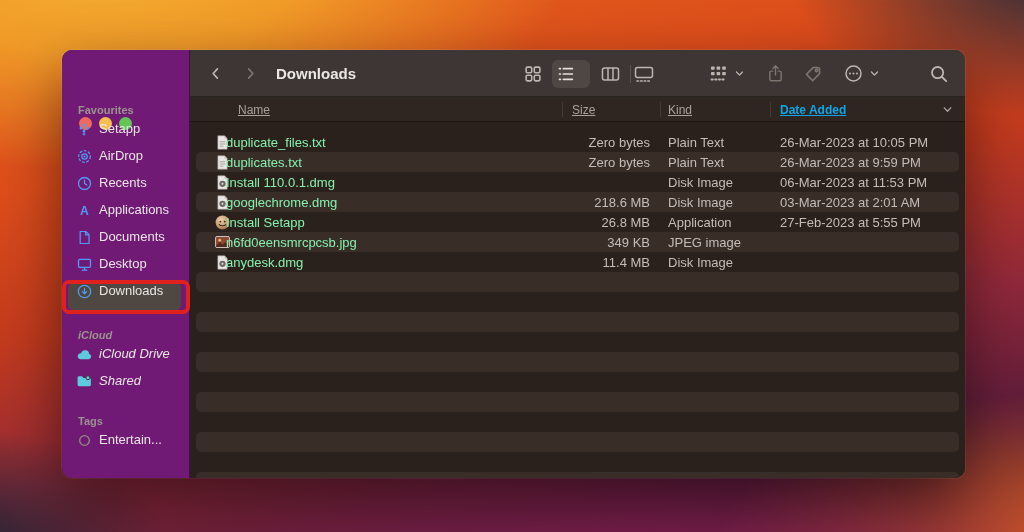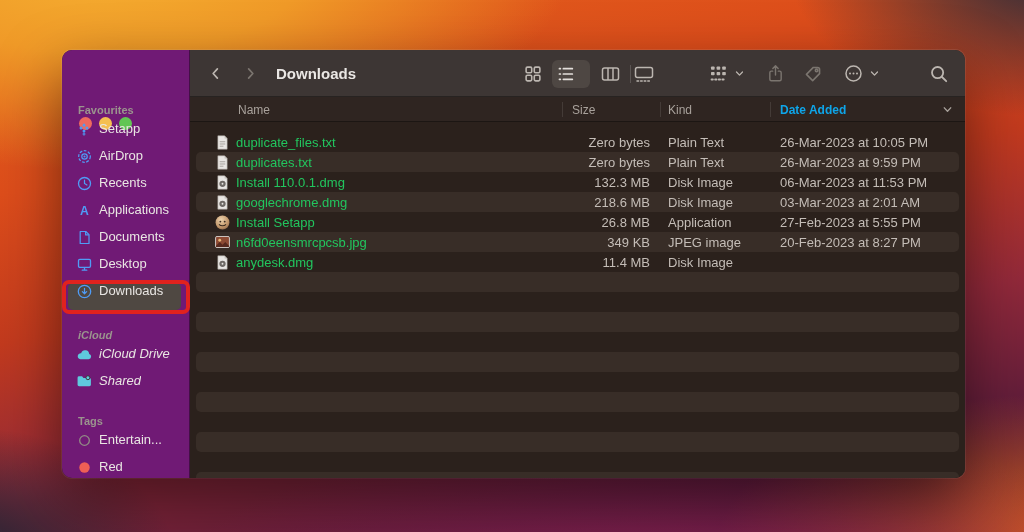--- a/index.html
+++ b/index.html
@@ -48,32 +48,32 @@
   .tb{position:absolute;top:0;height:47px;display:flex;align-items:center;color:#bcb6b0;}
   .tb.dim{color:#7b756f;}
   .tb.sel{color:#e3dfdb;}
   .tb-selbg{position:absolute;left:362px;top:10px;width:38px;height:28px;border-radius:6px;background:#4e4743;}
   .tb-title{position:absolute;left:86px;top:0;height:47px;display:flex;align-items:center;
     font-size:15px;font-weight:bold;color:#eae7e4;}
   .tb-sep{position:absolute;left:440px;top:15px;width:1px;height:18px;background:rgba(255,255,255,.16);}
   
   .colhead{position:absolute;left:0;right:0;top:47px;height:25px;background:#2f2521;
     border-bottom:1px solid rgba(0,0,0,.4);box-sizing:border-box;font-size:12px;color:#a8a19b;}
-  .ch{position:absolute;top:0;height:25px;display:flex;align-items:center;}
+  .ch{position:absolute;top:0;height:25px;display:flex;align-items:center;text-decoration:underline;}
   .ch.sorted{color:#0ea5e9;font-weight:bold;}
   .hsep{position:absolute;top:5px;width:1px;height:15px;background:rgba(255,255,255,.1);}
   .sortchev{position:absolute;left:752px;top:0;height:25px;display:flex;align-items:center;color:#a8a19b;}
   
   .list{position:absolute;left:0;right:0;top:72px;bottom:0;background:#2b211c;}
   .rows{position:absolute;left:0;right:0;top:10px;}
   .row{position:relative;height:20px;font-size:13px;}
   .row.alt::before{content:"";position:absolute;inset:0 6px;background:#382d27;border-radius:5px;}
   .cell{position:absolute;top:0;height:20px;display:flex;align-items:center;z-index:1;white-space:nowrap;}
   .f-icon{left:24px;width:16px;justify-content:center;}
-  .f-name{left:46px;color:#22c55e;}
+  .f-name{left:36px;color:#86efac;}
   .f-size{left:300px;width:160px;justify-content:flex-end;color:#c4bdb7;}
   .f-kind{left:478px;color:#c4bdb7;}
   .f-date{left:590px;color:#c4bdb7;}
   svg{display:block;}
 </style>
 </head>
 <body>
 
 <div class="wallpaper"></div>
 
@@ -183,28 +183,20 @@
         </div>
         <div class="sb-section sb-section-2">
           <div class="sb-label">Tags</div>
           <div class="sb-item">
             <span class="sb-icon gray">
               <svg width="13" height="13" viewBox="0 0 14 14">
                 <circle cx="7" cy="7" r="5.2" fill="none" stroke="currentColor" stroke-width="1.4"></circle>
               </svg>
             </span>
             <span class="sb-text">Entertain...</span>
-          </div>
-          <div class="sb-item">
-            <span class="sb-icon red">
-              <svg width="13" height="13" viewBox="0 0 14 14">
-                <circle cx="7" cy="7" r="5.6" fill="currentColor"></circle>
-              </svg>
-            </span>
-            <span class="sb-text">Red</span>
           </div>
         </div>
       </div>
   </div>
 
   <div class="annotation"></div>
 
   <div class="main">
 
     <div class="toolbar">
@@ -358,21 +350,20 @@
           <div class="row">
             <span class="cell f-icon">
               <svg width="13" height="15" viewBox="0 0 14 16">
                 <path d="M2 .8h7.2L12 3.6v11.6H2z" fill="#e9e6e3" stroke="#aaa5a0" stroke-width=".6"></path>
                 <path d="M9.2.8 12 3.6H9.2z" fill="#c2beba"></path>
                 <circle cx="7" cy="9.4" r="3.4" fill="#6f6a66"></circle>
                 <circle cx="7" cy="9.4" r="1" fill="#e9e6e3"></circle>
               </svg>
             </span>
             <span class="cell f-name">Install 110.0.1.dmg</span>
-            <span class="cell f-size">132.3 MB</span>
             <span class="cell f-kind">Disk Image</span>
             <span class="cell f-date">06-Mar-2023 at 11:53 PM</span>
           </div>
           <div class="row alt">
             <span class="cell f-icon">
               <svg width="13" height="15" viewBox="0 0 14 16">
                 <path d="M2 .8h7.2L12 3.6v11.6H2z" fill="#e9e6e3" stroke="#aaa5a0" stroke-width=".6"></path>
                 <path d="M9.2.8 12 3.6H9.2z" fill="#c2beba"></path>
                 <circle cx="7" cy="9.4" r="3.4" fill="#6f6a66"></circle>
                 <circle cx="7" cy="9.4" r="1" fill="#e9e6e3"></circle>
@@ -408,21 +399,20 @@
             <span class="cell f-icon">
               <svg width="15" height="12" viewBox="0 0 16 13">
                 <rect x=".5" y=".5" width="15" height="12" rx="1.5" fill="#8c4a33" stroke="#d8d4d0" stroke-width="1"></rect>
                 <circle cx="5" cy="4.6" r="1.5" fill="#e8b878"></circle>
                 <path d="M1 10.5 5 6.4l3 3 3-3 4 4.1v1.5H1z" fill="#57291e"></path>
               </svg>
             </span>
             <span class="cell f-name">n6fd0eensmrcpcsb.jpg</span>
             <span class="cell f-size">349 KB</span>
             <span class="cell f-kind">JPEG image</span>
-            <span class="cell f-date">20-Feb-2023 at 8:27 PM</span>
           </div>
           <div class="row">
             <span class="cell f-icon">
               <svg width="13" height="15" viewBox="0 0 14 16">
                 <path d="M2 .8h7.2L12 3.6v11.6H2z" fill="#e9e6e3" stroke="#aaa5a0" stroke-width=".6"></path>
                 <path d="M9.2.8 12 3.6H9.2z" fill="#c2beba"></path>
                 <circle cx="7" cy="9.4" r="3.4" fill="#6f6a66"></circle>
                 <circle cx="7" cy="9.4" r="1" fill="#e9e6e3"></circle>
               </svg>
             </span>

